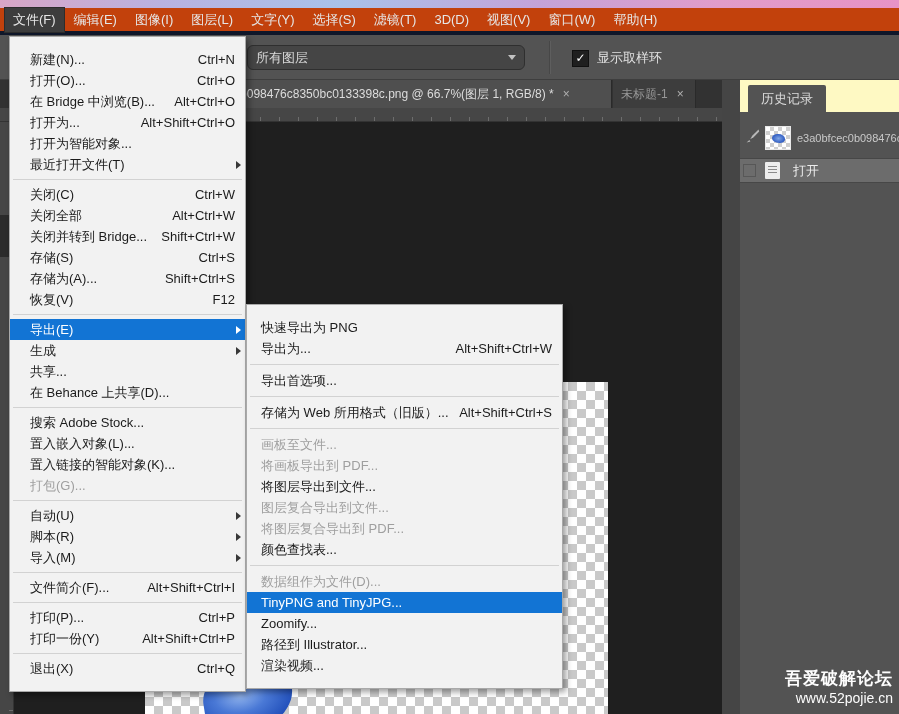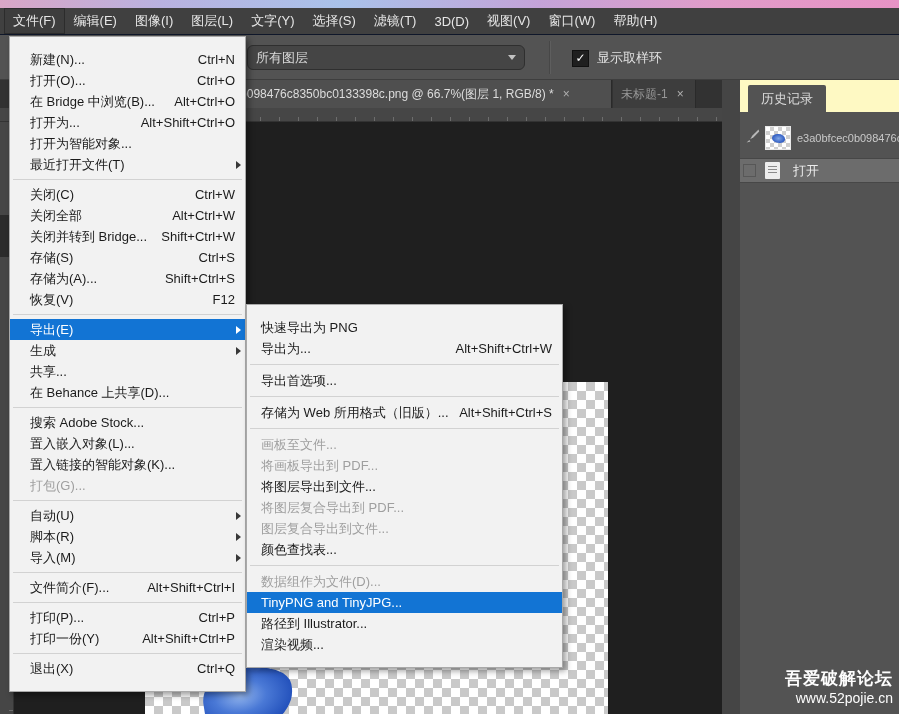--- a/index.html
+++ b/index.html
@@ -4,21 +4,21 @@
 <style>
   html,body{margin:0;padding:0;}
   body{
     width:899px;height:714px;overflow:hidden;position:relative;
     font-family:"Liberation Sans","DejaVu Sans",sans-serif;
     background:linear-gradient(90deg,#d9a6c6 0%,#b9b2e0 18%,#a9c2ea 38%,#c4a3d8 60%,#e19cc9 80%,#e793c5 100%);
   }
   
   .app{position:absolute;left:0;top:8px;width:899px;height:706px;background:#535353;}
   
-  .menubar{position:absolute;left:0;top:0;width:100%;height:27px;background:#404040;display:flex;align-items:center;padding-left:4px;box-sizing:border-box;border-bottom:1px solid #0f172a;}
+  .menubar{position:absolute;left:0;top:0;width:100%;height:27px;background:#c2410c;display:flex;align-items:center;padding-left:4px;box-sizing:border-box;border-bottom:4px solid #0f172a;}
   .mb-item{font-size:13px;color:#e6e6e6;padding:19px 9px;white-space:nowrap;}
   .mb-item.active{background:#3d3d3d;border:1px solid #2c2c2c;padding:3px 8px;}
   
   .optionsbar{position:absolute;left:0;top:27px;width:100%;height:45px;background:#535353;border-bottom:1px solid #3e3e3e;box-sizing:border-box;}
   .layers-select{position:absolute;left:247px;top:10px;width:278px;height:25px;background:#454545;border:1px solid #2f2f2f;border-radius:6px;display:flex;align-items:center;box-sizing:border-box;padding:0 8px;color:#d9d9d9;font-size:13px;}
   .layers-select .chev{margin-left:auto;width:0;height:0;border-top:5px solid #c2c2c2;border-left:4px solid transparent;border-right:4px solid transparent;}
   .opt-sep{position:absolute;left:549px;top:6px;height:33px;width:1px;background:#474747;border-right:1px solid #5e5e5e;}
   .sample-check{position:absolute;left:572px;top:14px;display:flex;align-items:center;}
   .checkbox{width:15px;height:15px;background:#1f1f1f;border:1px solid #101010;color:#fff;font-size:12px;line-height:14px;text-align:center;}
   .sample-check .lbl{margin-left:8px;color:#e2e2e2;font-size:13px;}
@@ -497,27 +497,27 @@
 
       </div>
 
       <div class="menu-item">
         <span class="mi-label">将图层导出到文件...</span>
         <span class="mi-shortcut"></span>
 
       </div>
 
       <div class="menu-item disabled">
+        <span class="mi-label">图层复合导出到文件...</span>
+        <span class="mi-shortcut"></span>
+
+      </div>
+
+      <div class="menu-item disabled">
         <span class="mi-label">将图层复合导出到 PDF...</span>
-        <span class="mi-shortcut"></span>
-
-      </div>
-
-      <div class="menu-item disabled">
-        <span class="mi-label">图层复合导出到文件...</span>
         <span class="mi-shortcut"></span>
 
       </div>
 
       <div class="menu-item">
         <span class="mi-label">颜色查找表...</span>
         <span class="mi-shortcut"></span>
 
       </div>
 
@@ -532,20 +532,25 @@
         <span class="mi-shortcut"></span>
 
       </div>
 
       <div class="menu-item highlighted">
         <span class="mi-label">TinyPNG and TinyJPG...</span>
         <span class="mi-shortcut"></span>
 
       </div>
 
+      <div class="menu-item">
+        <span class="mi-label">Zoomify...</span>
+        <span class="mi-shortcut"></span>
+
+      </div>
 
       <div class="menu-item">
         <span class="mi-label">路径到 Illustrator...</span>
         <span class="mi-shortcut"></span>
 
       </div>
 
       <div class="menu-item">
         <span class="mi-label">渲染视频...</span>
         <span class="mi-shortcut"></span>

